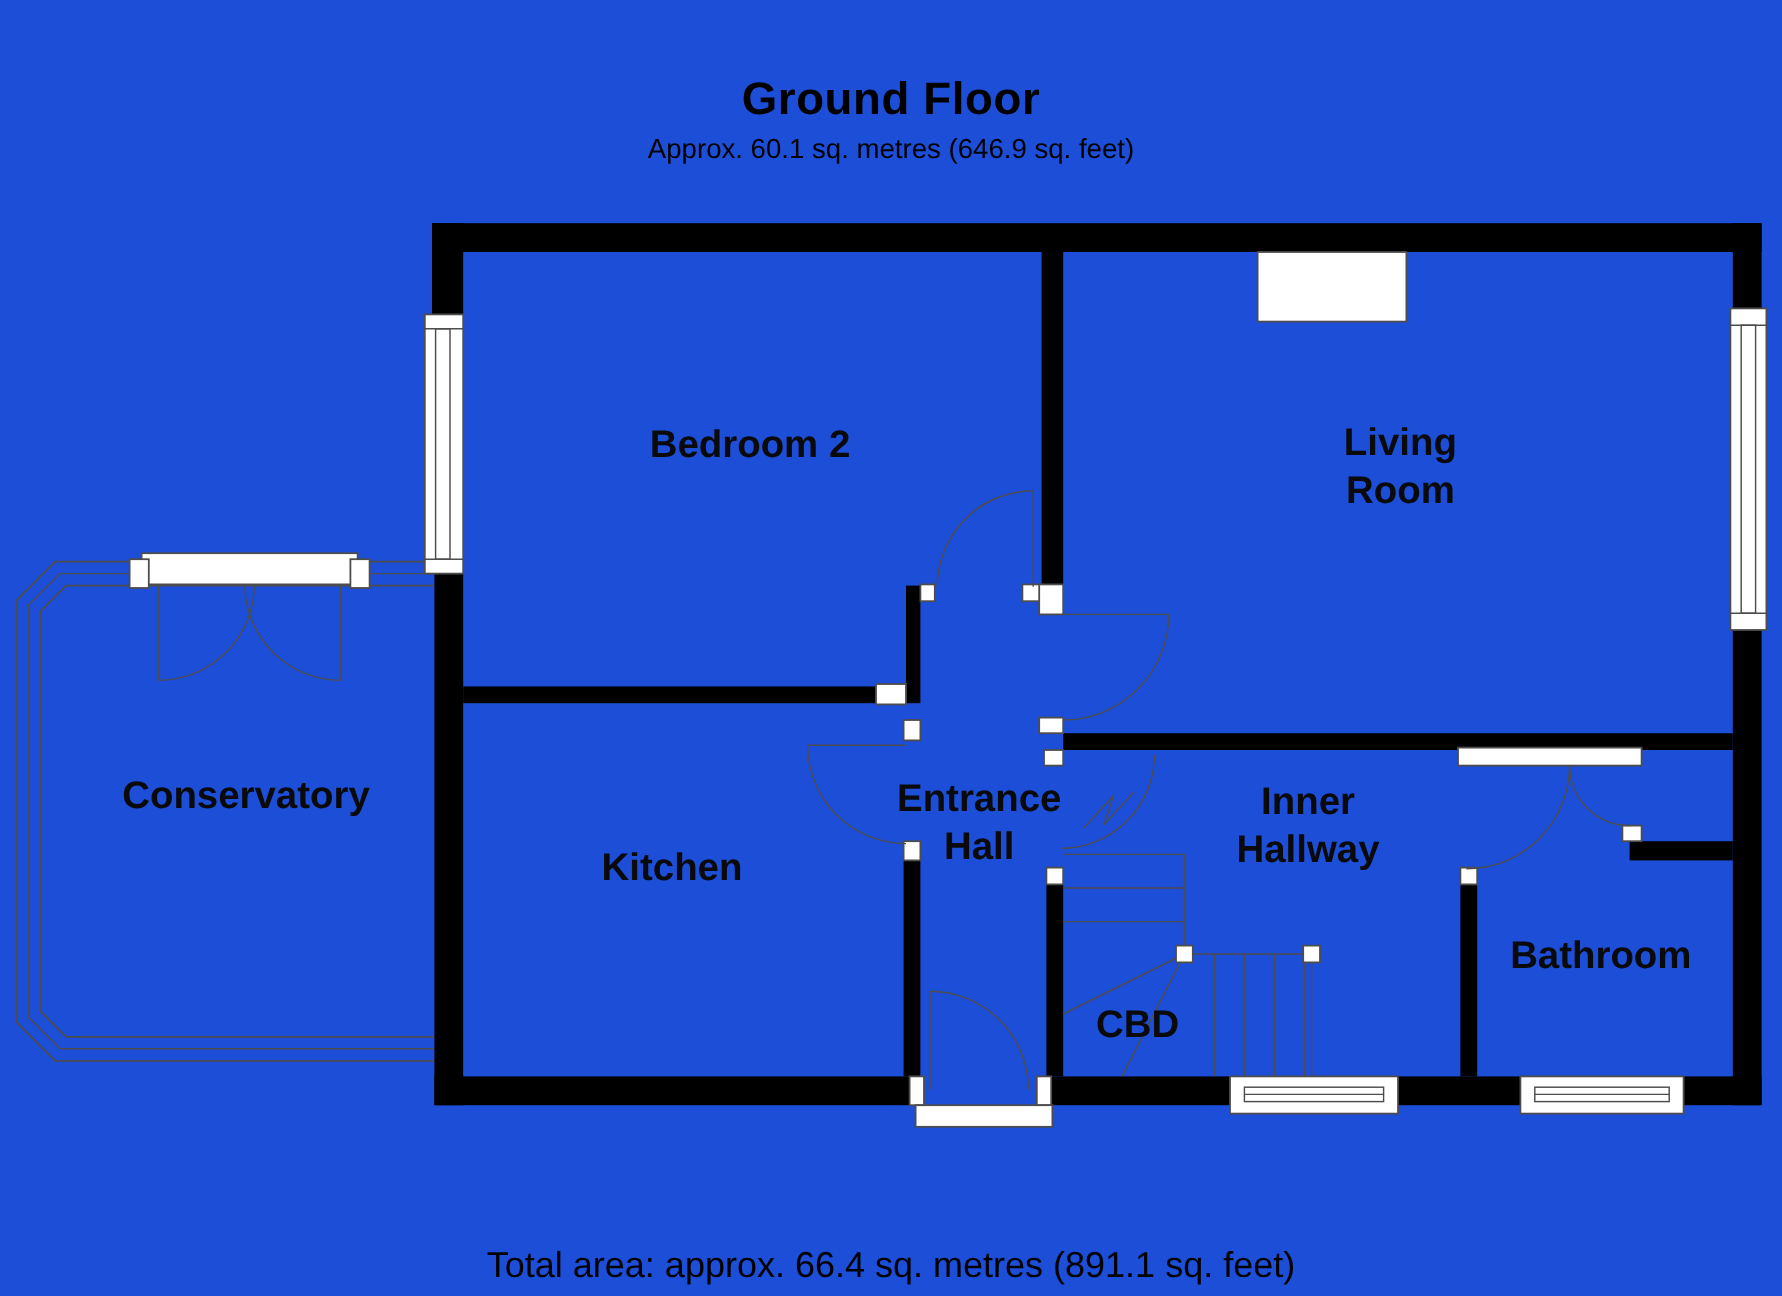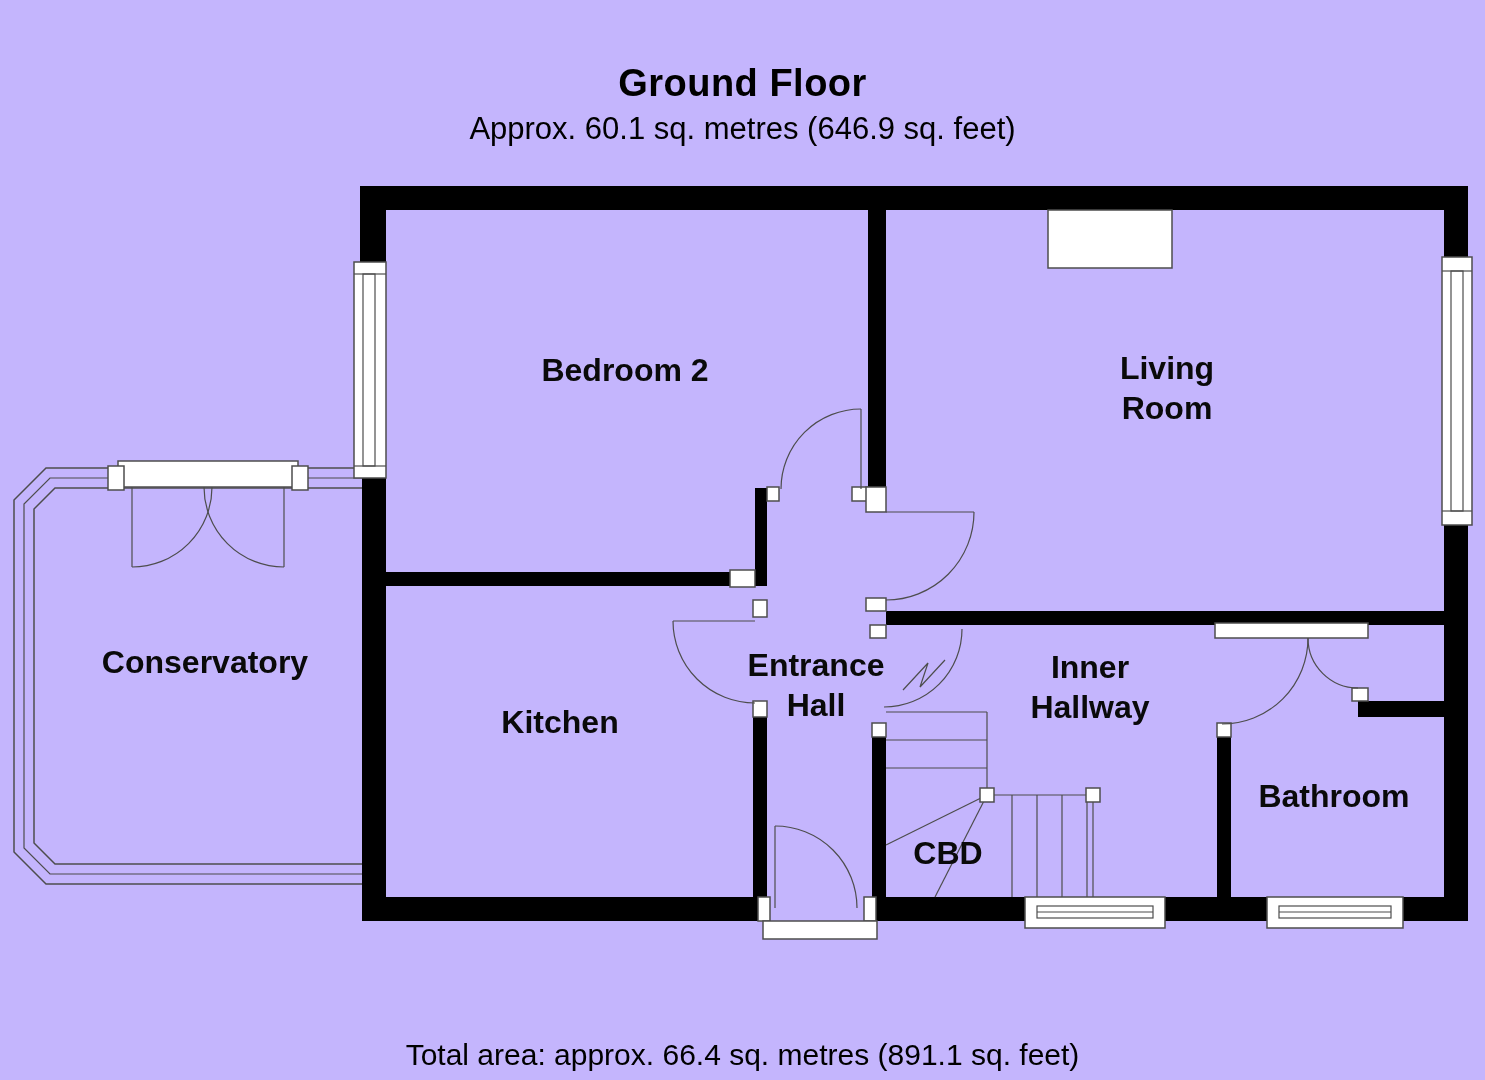--- a/index.html
+++ b/index.html
@@ -1,20 +1,20 @@
 <!DOCTYPE html>
 <html><head>
 <meta charset="utf-8">
 <style>
   html,body{margin:0;padding:0;background:#ffffff;}
-  .page{position:relative;width:1485px;height:1080px;background:#c4b5fd;overflow:hidden;
+  .page{position:relative;width:1485px;height:1080px;background:#1d4ed8;overflow:hidden;
         font-family:"Liberation Sans", sans-serif;}
   .header{position:absolute;top:0;left:0;width:100%;text-align:center;}
   .title{margin-top:62px;font-size:38px;font-weight:bold;color:#000;letter-spacing:0.5px;}
-  .subtitle{margin-top:6px;font-size:31px;color:#000;}
+  .subtitle{margin-top:6px;font-size:23px;color:#000;}
   .footer{position:absolute;bottom:8px;left:0;width:100%;text-align:center;
           font-size:30px;color:#000;}
   svg{position:absolute;top:0;left:0;}
   .wall{fill:#000000;stroke:none;}
   .thin{fill:none;stroke:#4d4d4d;stroke-width:1.5;}
   .thin2{fill:none;stroke:#4d4d4d;stroke-width:1.2;}
   .wfill{fill:#ffffff;stroke:#4d4d4d;stroke-width:1.5;}
   .room-label{font-family:"Liberation Sans",sans-serif;font-weight:bold;font-size:32px;
               fill:#0a0a0a;text-anchor:middle;}
 </style>

